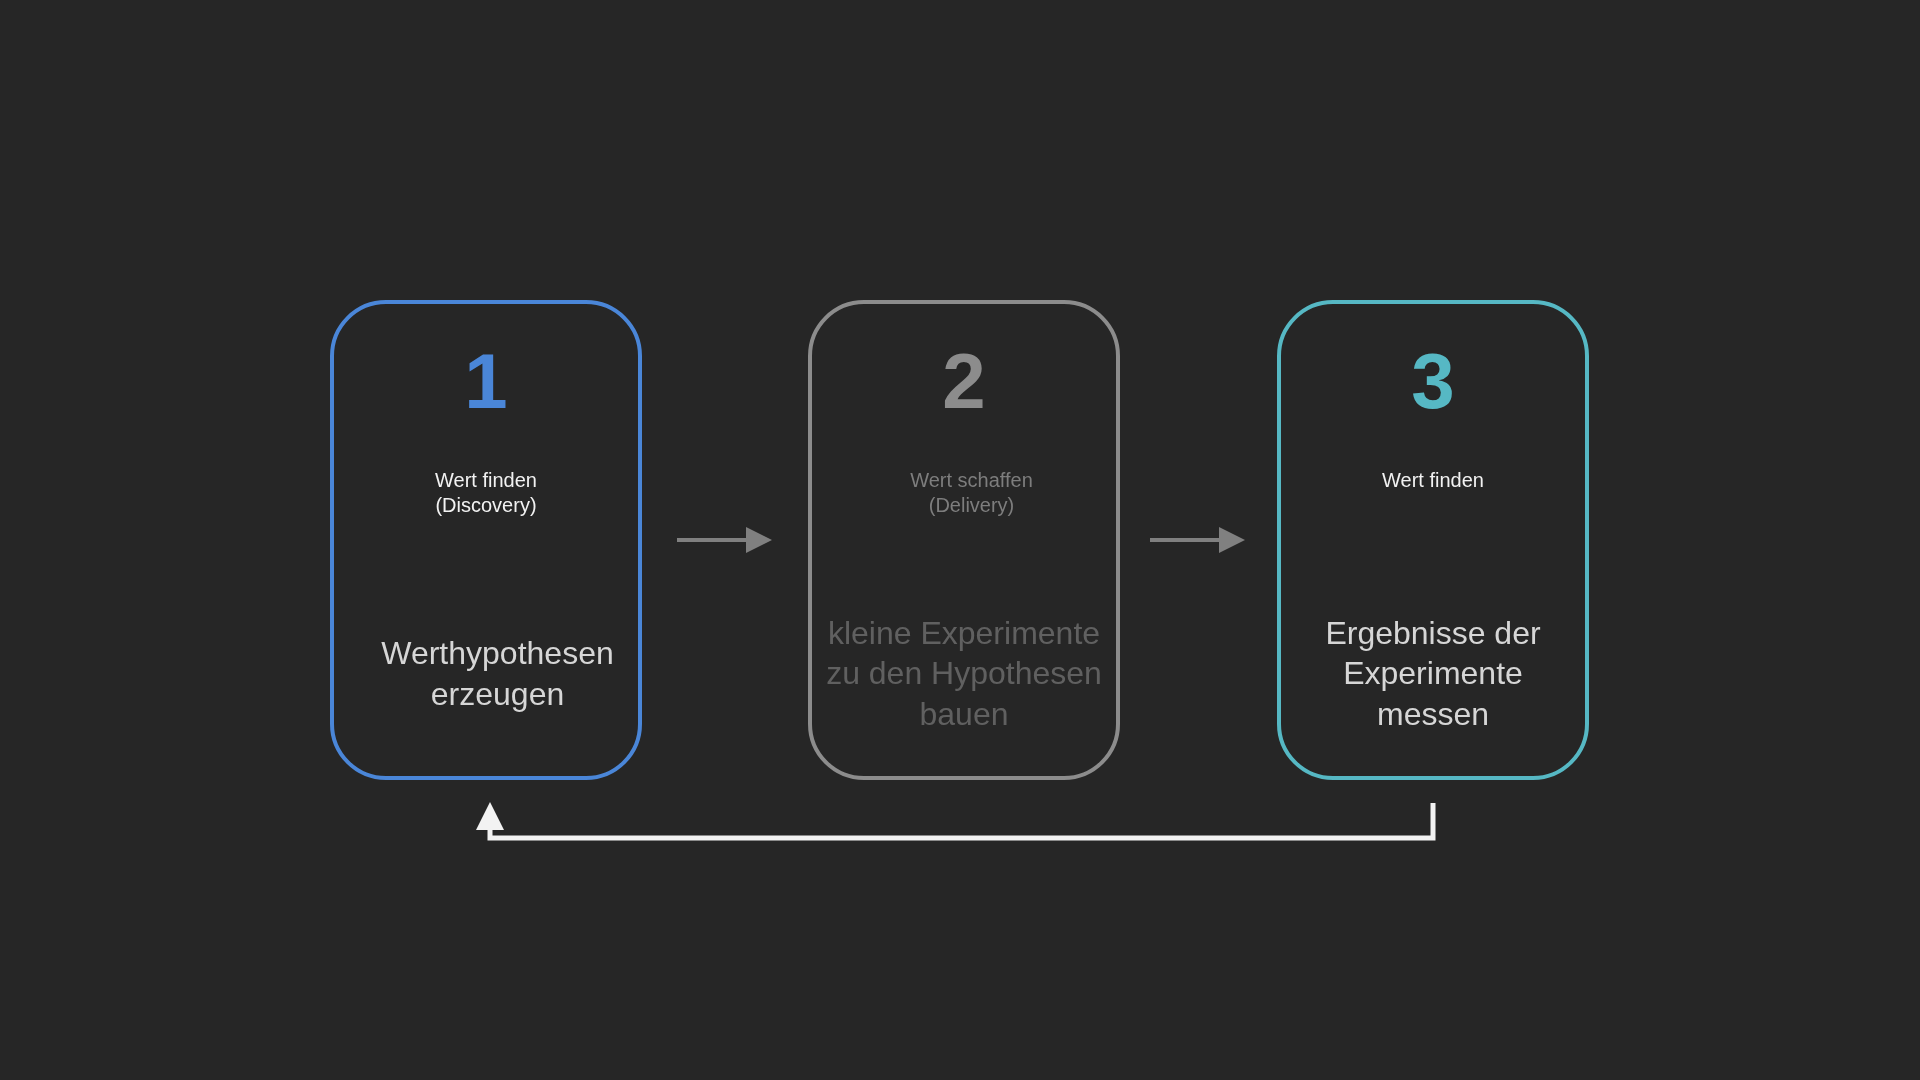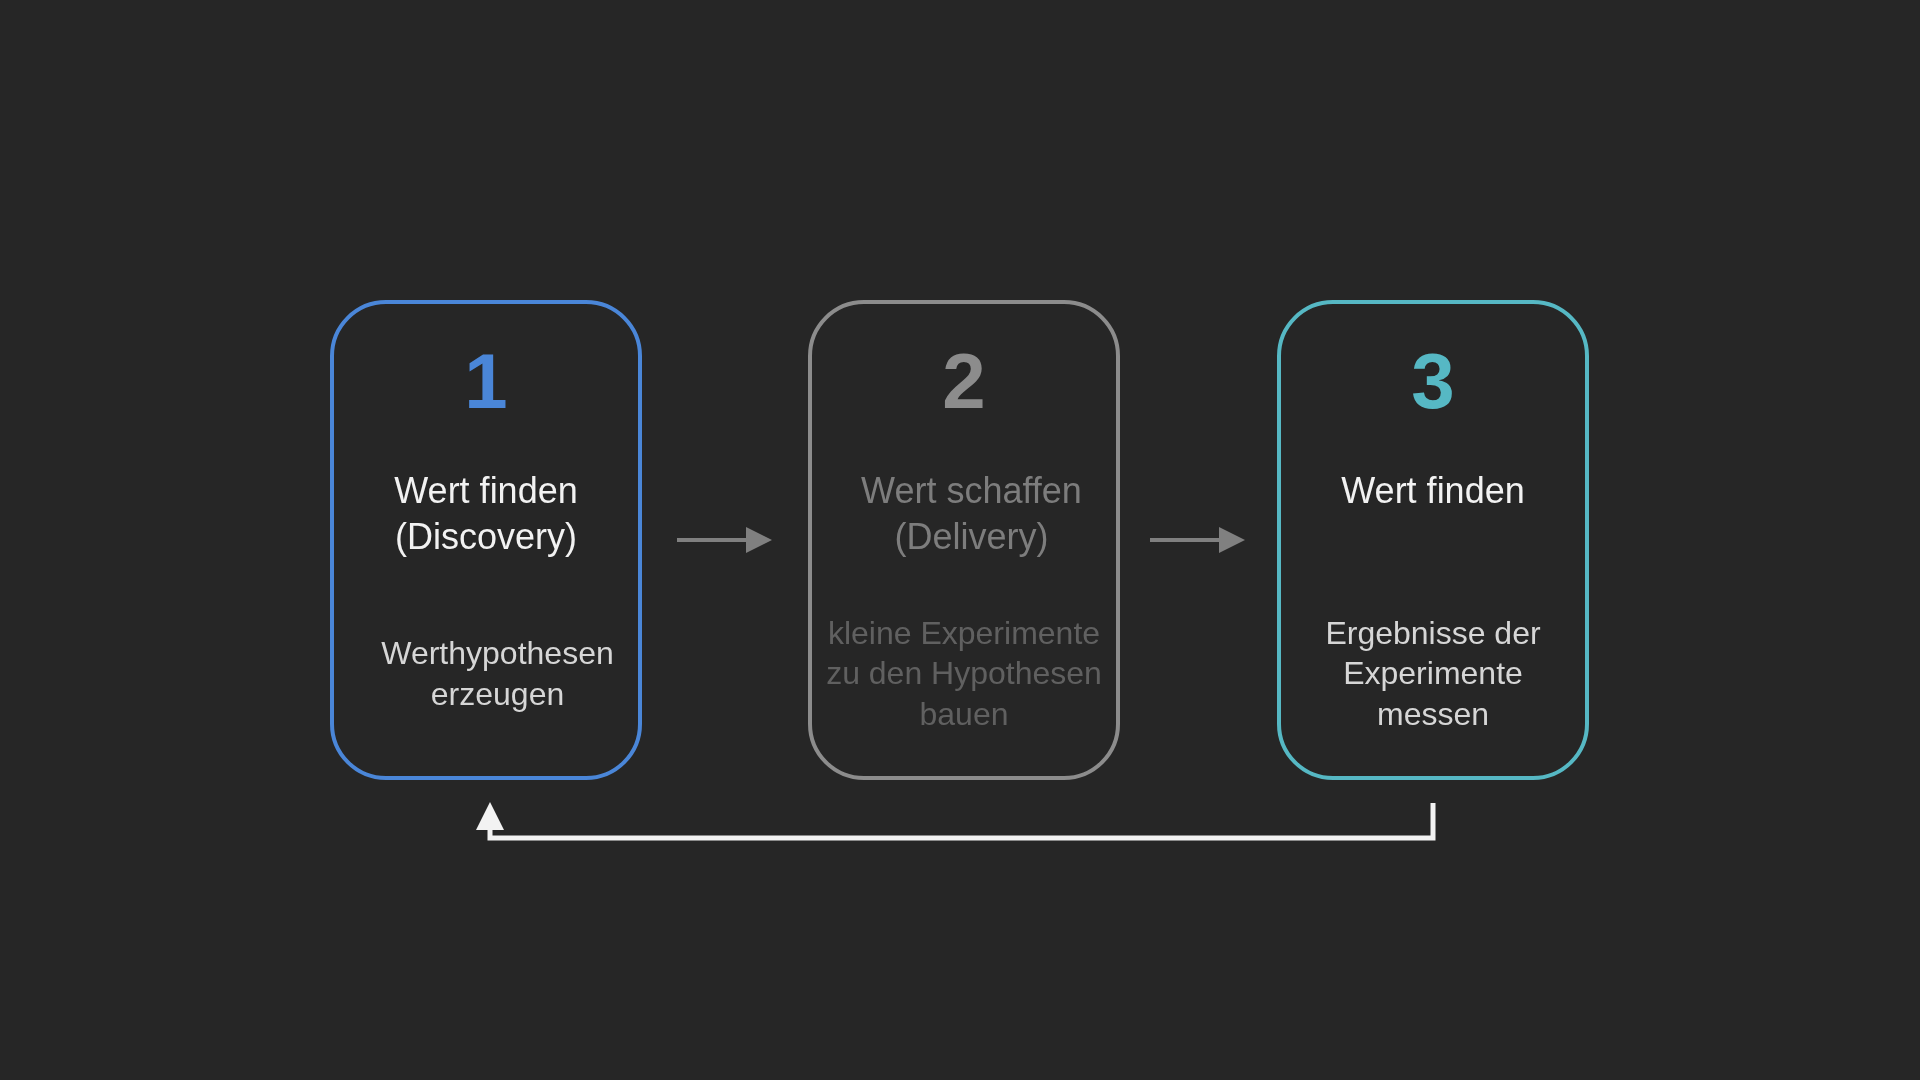--- a/index.html
+++ b/index.html
@@ -29,21 +29,21 @@
     text-align: center;
   }
   .card .num {
     margin-top: 38px;
     font-size: 78px;
     font-weight: 700;
     line-height: 1;
   }
   .card .title {
     margin-top: 48px;
-    font-size: 36px;
+    font-size: 20px;
     line-height: 1.27;
     white-space: pre-line;
   }
   .card .sub-zone {
     position: absolute;
     left: 4px;
     right: 4px;
     top: 295px;
     bottom: 28px;
     display: flex;

